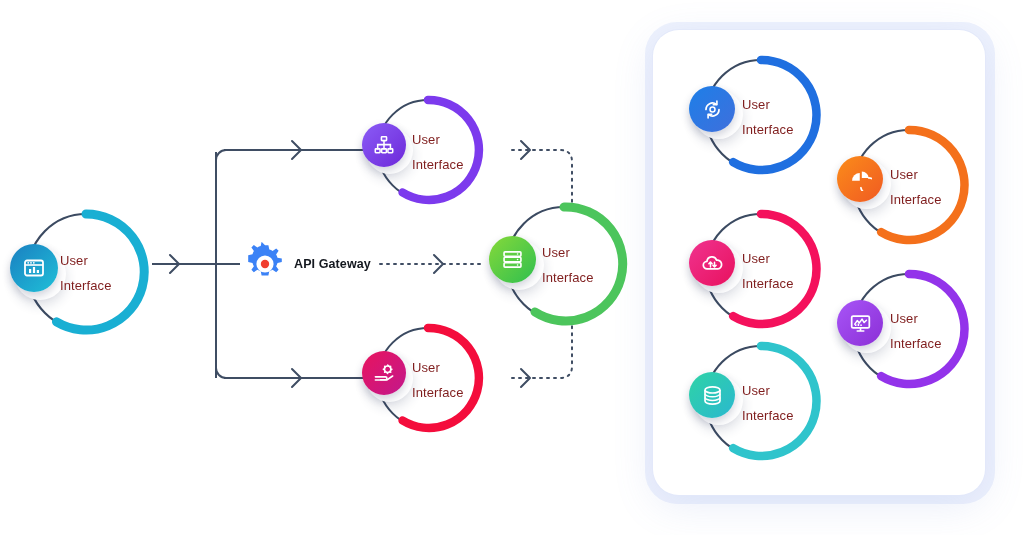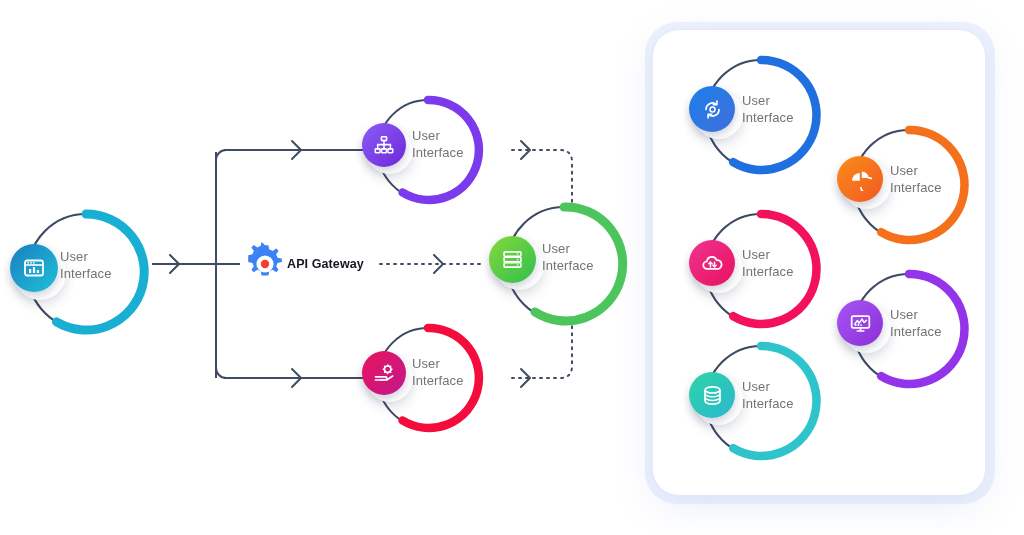--- a/index.html
+++ b/index.html
@@ -24,43 +24,43 @@
     position:absolute;
     border-radius:32px;
     background:#eef2fd;
   }
 
   
   .node{position:absolute;}
   .node .ring{position:absolute;left:0;top:0;}
   .node .label{
     position:absolute;
-    color:#737373;
+    color:#7f1d1d;
     font-size:13px;
-    line-height:17px;
+    line-height:25px;
     font-weight:400;
     white-space:pre-line;
     letter-spacing:.1px;
   }
   .badge{
     position:absolute;
     border-radius:50%;
     display:flex;align-items:center;justify-content:center;
     box-shadow:0 4px 9px rgba(40,50,90,.22);
   }
   .badge svg{display:block;}
   .badge-halo{
     position:absolute;
     border-radius:50%;
     background:#ffffff;
     box-shadow:0 5px 12px rgba(40,50,90,.16);
   }
 
   
-  .gw{position:absolute;display:flex;align-items:center;}
+  .gw{position:absolute;display:flex;align-items:center;gap:7px;}
   .gw-text{
     color:#14181f;font-size:12.5px;font-weight:700;letter-spacing:.1px;
     white-space:nowrap;
   }
 </style>
 </head>
 <body>
 
 <div id="stage">
 

